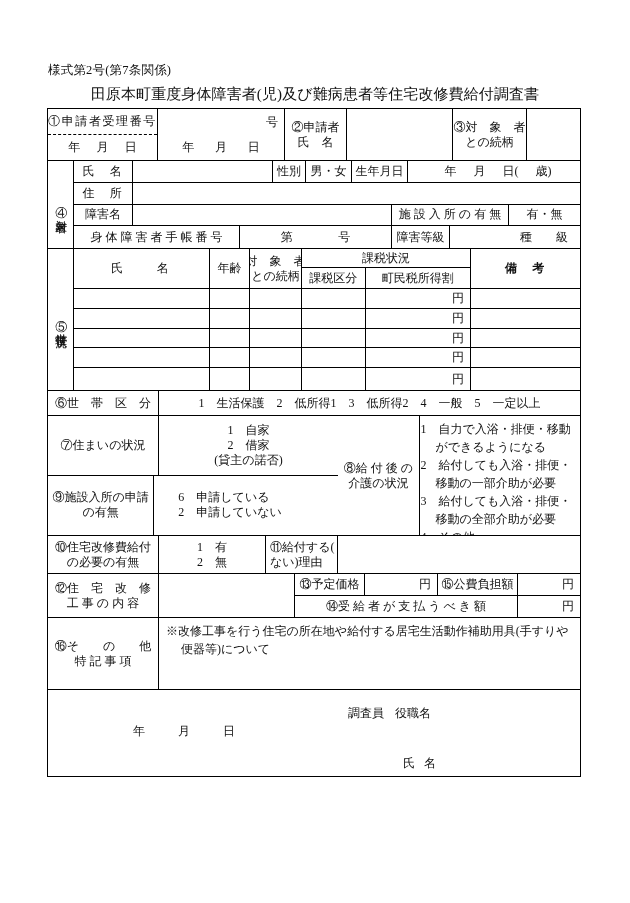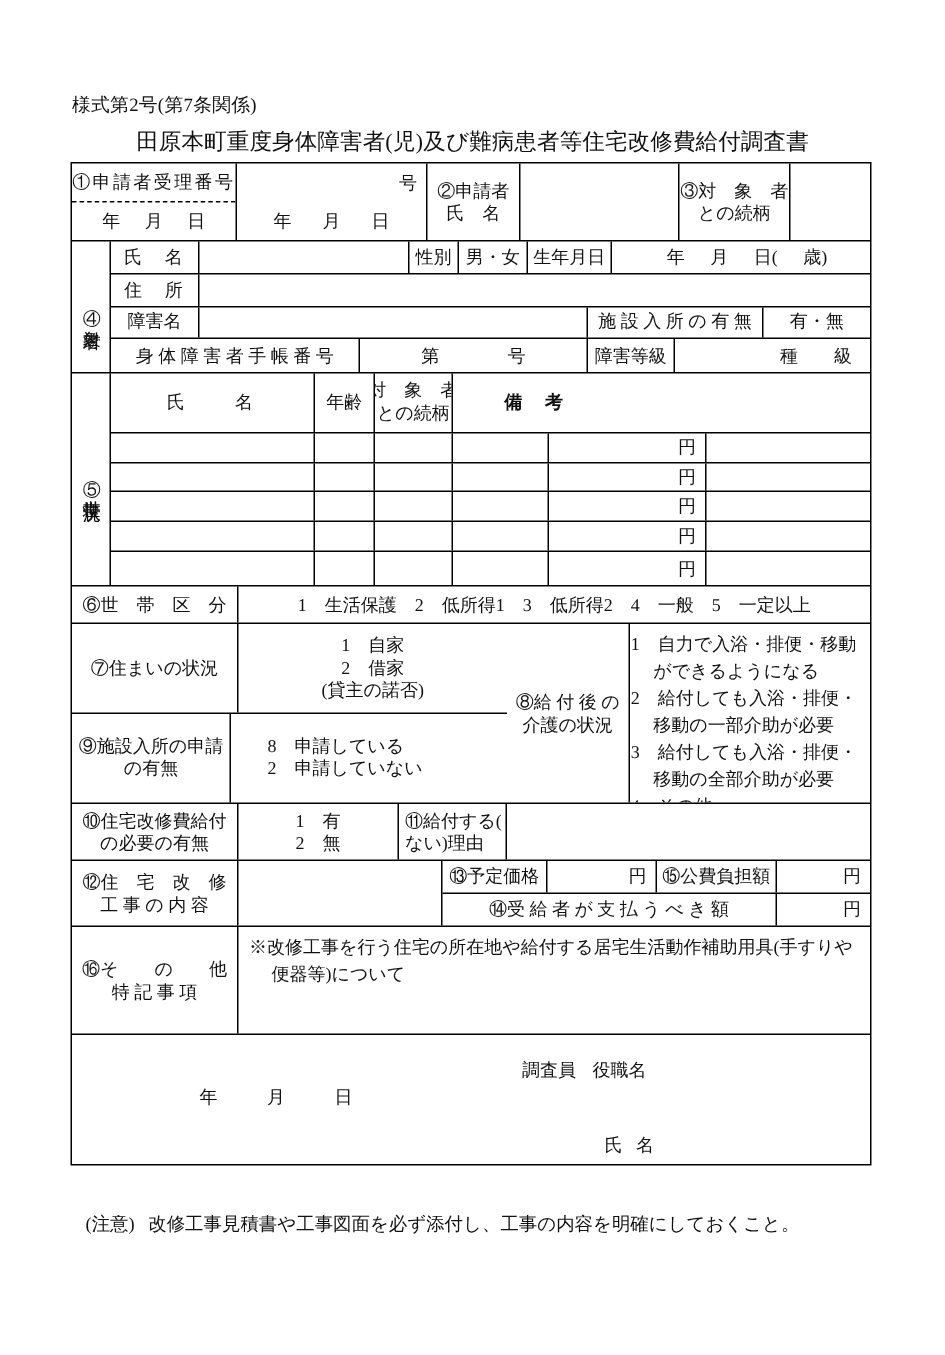--- a/index.html
+++ b/index.html
@@ -243,20 +243,29 @@
       </div>
       <div class="stackcol lastc" style="width:506px;">
 
         <div class="row" style="height:40px;">
           <div class="cell sp1" style="width:136px;">氏　　名</div>
           <div class="cell" style="width:40px;">年齢</div>
           <div class="cell col" style="width:52px;">
             <span>対　象　者</span>
             <span>との続柄</span>
           </div>
+          <div class="cell" style="width:169px;padding:0;">
+            <div class="stackcol" style="width:100%;height:100%;">
+              <div class="cell lastc" style="height:19px;width:100%;border-right:none;border-bottom:1px solid #000;">課税状況</div>
+              <div class="row" style="height:20px;border-bottom:none;">
+                <div class="cell" style="width:64px;">課税区分</div>
+                <div class="cell lastc" style="width:105px;">町民税所得割</div>
+              </div>
+            </div>
+          </div>
           <div class="cell lastc sp2" style="width:109px;font-weight:bold;">備　考</div>
         </div>
 
         <div class="row" style="height:20px;">
           <div class="cell blank" style="width:136px;"></div>
           <div class="cell blank" style="width:40px;"></div>
           <div class="cell blank" style="width:52px;"></div>
           <div class="cell blank" style="width:64px;"></div>
           <div class="cell r" style="width:105px;">円</div>
           <div class="cell blank lastc" style="width:109px;"></div>
@@ -311,21 +320,21 @@
             <span class="opt-line">2　借家</span>
             <span class="opt-line">(貸主の諾否)</span>
           </div>
         </div>
         <div class="row last" style="height:60px;gap:12px;">
           <div class="cell col" style="width:111px;">
             <span>⑨施設入所の申請</span>
             <span>の有無</span>
           </div>
           <div class="cell col lastc" style="width:179px;align-items:flex-start;padding-left:12px;">
-            <span class="opt-line">8　申請している</span>
+            <span class="opt-line">6　申請している</span>
             <span class="opt-line">2　申請していない</span>
           </div>
         </div>
       </div>
 
       <div class="cell col" style="width:82px;">
         <span>⑧給 付 後 の</span>
         <span>介護の状況</span>
       </div>
 
@@ -400,17 +409,14 @@
           </div>
           <div class="sig-name">
             <span>氏</span><span class="gap"></span><span>名</span>
           </div>
         </div>
       </div>
     </div>
 
   </div>
 
-  <div class="note">
-    <span class="note-lead">(注意)</span><span>改修工事見積書や工事図面を必ず添付し、工事の内容を明確にしておくこと。</span>
-  </div>
 
 </div>
 
 </body></html>

